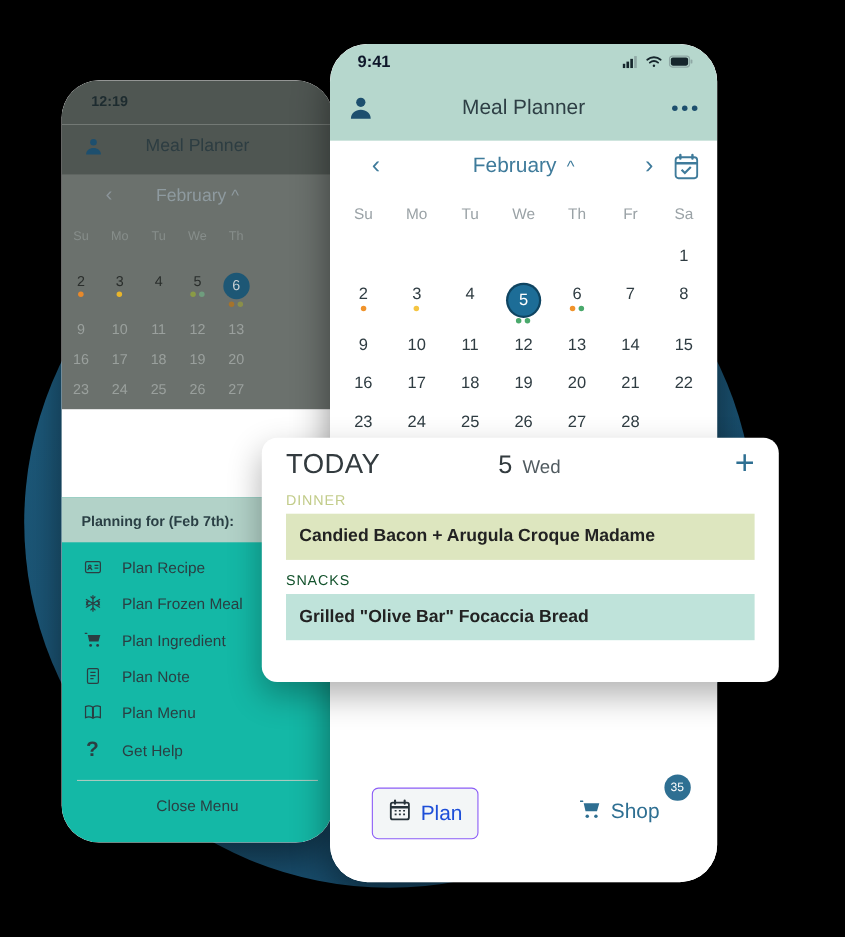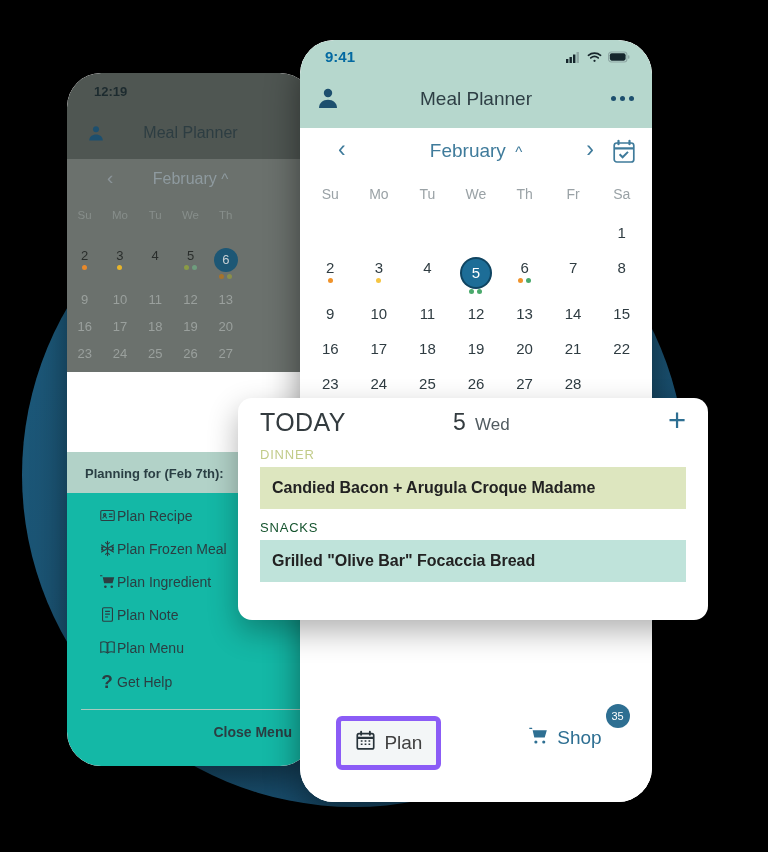--- a/index.html
+++ b/index.html
@@ -8,21 +8,21 @@
 
   
   .bg-circle{position:absolute;left:22px;top:143px;width:664px;height:664px;border-radius:50%;
     background:linear-gradient(140deg,#1d5b7d 0%,#1a5170 55%,#17496a 100%);}
 
   
   .phone{position:absolute;background:#ffffff;border-radius:34px;overflow:hidden;}
   .phone-shadow{box-shadow:0 14px 34px rgba(0,0,0,.45);}
 
   
-  #phone-left{left:67px;top:73px;width:247px;height:693px;}
+  #phone-left{left:56px;top:73px;width:247px;height:693px;}
   #phone-left .inner{position:absolute;inset:0;border-radius:34px;overflow:hidden;}
   .lp-status{height:40px;position:relative;background:#4f5652;}
   .lp-status .clock{position:absolute;left:27px;top:11px;font-size:13px;font-weight:bold;color:#1d2b2f;}
   .lp-appbar{height:46px;position:relative;background:#4f5652;}
   .lp-appbar .title{position:absolute;left:0;right:0;top:11px;text-align:center;font-size:16px;color:#2d3d42;}
   .lp-appbar .person{position:absolute;left:20px;top:11px;color:#1d4f6e;}
 
   .lp-cal{background:#6b716d;padding:0 0 8px 0;}
   .lp-monthrow{height:42px;position:relative;}
   .lp-monthrow .mt{position:absolute;left:0;right:0;top:11px;text-align:center;font-size:16px;color:#8e9a9f;}
@@ -32,31 +32,31 @@
   .lp-grid .d{font-size:13px;color:#9aa09d;padding:9px 0 3px;position:relative;}
   .lp-grid .d.dk{color:#2a2e2c;}
   .lp-grid .d.sel span.num{display:inline-block;width:24px;height:24px;line-height:24px;border-radius:50%;
     background:#1d5775;color:#c8d0d4;}
   .dots{height:6px;margin-top:2px;display:flex;gap:3px;justify-content:center;}
   .dot{width:5px;height:5px;border-radius:50%;}
 
   .lp-panel{background:#14b8a6;position:absolute;left:0;right:0;bottom:0;}
   .lp-panel .ph{font-size:13px;font-weight:bold;color:#2a3f44;padding:14px 18px 12px;background:#b2d2c8;}
   .lp-menu{padding:6px 0 0 0;}
-  .lp-item{display:flex;align-items:center;gap:1px;padding:8px 31px;font-size:14px;color:#2b3e42;}
+  .lp-item{display:flex;align-items:center;gap:18px;padding:8px 19px;font-size:14px;color:#2b3e42;}
   .lp-item .ic{width:18px;text-align:center;color:#2b3e42;display:flex;justify-content:center;}
   .lp-div{height:1px;background:#a8cabf;margin:10px 14px 0;}
-  .lp-close{text-align:right;font-size:14px;color:#2b3e42;padding:14px 22px 26px;font-weight:bold;}
+  .lp-close{text-align:center;font-size:14px;color:#2b3e42;padding:14px 22px 26px;}
 
   
   #phone-right{left:300px;top:40px;width:352px;height:762px;}
   #phone-right .inner{position:absolute;inset:0;border-radius:34px;overflow:hidden;background:#fff;}
   .rp-head{background:#b6d7cd;}
   .rp-status{height:36px;position:relative;}
-  .rp-status .clock{position:absolute;left:25px;top:8px;font-size:15px;font-weight:bold;color:#0369a1;}
+  .rp-status .clock{position:absolute;left:25px;top:8px;font-size:15px;font-weight:bold;color:#0f172a;}
   .rp-status .sysicons{position:absolute;right:22px;top:9px;display:flex;align-items:center;gap:6px;}
   .rp-appbar{height:52px;position:relative;}
   .rp-appbar .title{position:absolute;left:0;right:0;top:12px;text-align:center;font-size:19px;color:#2e3f45;}
   .rp-appbar .person{position:absolute;left:16px;top:10px;}
   .rp-appbar .dots3{position:absolute;right:18px;top:20px;display:flex;gap:4px;}
   .dot3{width:5px;height:5px;border-radius:50%;background:#1d4f6e;}
 
   .rp-monthrow{height:48px;position:relative;background:#fff;}
   .rp-monthrow .mt{position:absolute;left:0;right:0;top:12px;text-align:center;font-size:19px;color:#3f7b9b;}
   .rp-monthrow .prev{position:absolute;left:38px;top:8px;font-size:23px;color:#3f7b9b;}
@@ -71,21 +71,21 @@
   .rp-grid .empty{visibility:hidden;}
 
   .rp-body{background:#fff;padding:6px 14px 0;}
   .meal-label{font-size:11.5px;letter-spacing:.6px;padding:4px 0 4px;}
   .meal-chip{font-size:13.5px;font-weight:bold;color:#222;padding:9px 11px;}
   .hr-line{height:1px;margin:4px 0 0;}
 
   .rp-nav{position:absolute;left:0;right:0;bottom:0;height:86px;background:#fff;
     display:flex;align-items:flex-start;justify-content:space-around;padding-top:14px;}
   .navbtn{display:flex;align-items:center;gap:8px;font-size:19px;color:#2e6f92;padding:9px 14px;border-radius:6px;position:relative;}
-  .navbtn.active{background:#f3f6f7;border:5px solid #8b5cf6;color:#404040;}
+  .navbtn.active{background:#f3f6f7;border:1px solid #8b5cf6;color:#1d4ed8;}
   .badge{position:absolute;right:-14px;top:-12px;width:24px;height:24px;border-radius:50%;background:#2e6f92;
     color:#fff;font-size:11px;display:flex;align-items:center;justify-content:center;}
 
   
   #today-card{position:absolute;left:238px;top:398px;width:470px;height:222px;background:#fff;border-radius:14px;
     box-shadow:0 12px 30px rgba(0,0,0,.30);padding:0;overflow:hidden;}
   .tc-head{position:relative;height:48px;}
   .tc-head .today{position:absolute;left:22px;top:10px;font-size:25px;color:#333b3f;letter-spacing:.4px;}
   .tc-head .dnum{position:absolute;left:215px;top:11px;font-size:23px;color:#333b3f;}
   .tc-head .dname{position:absolute;left:237px;top:17px;font-size:17px;color:#515b60;}

